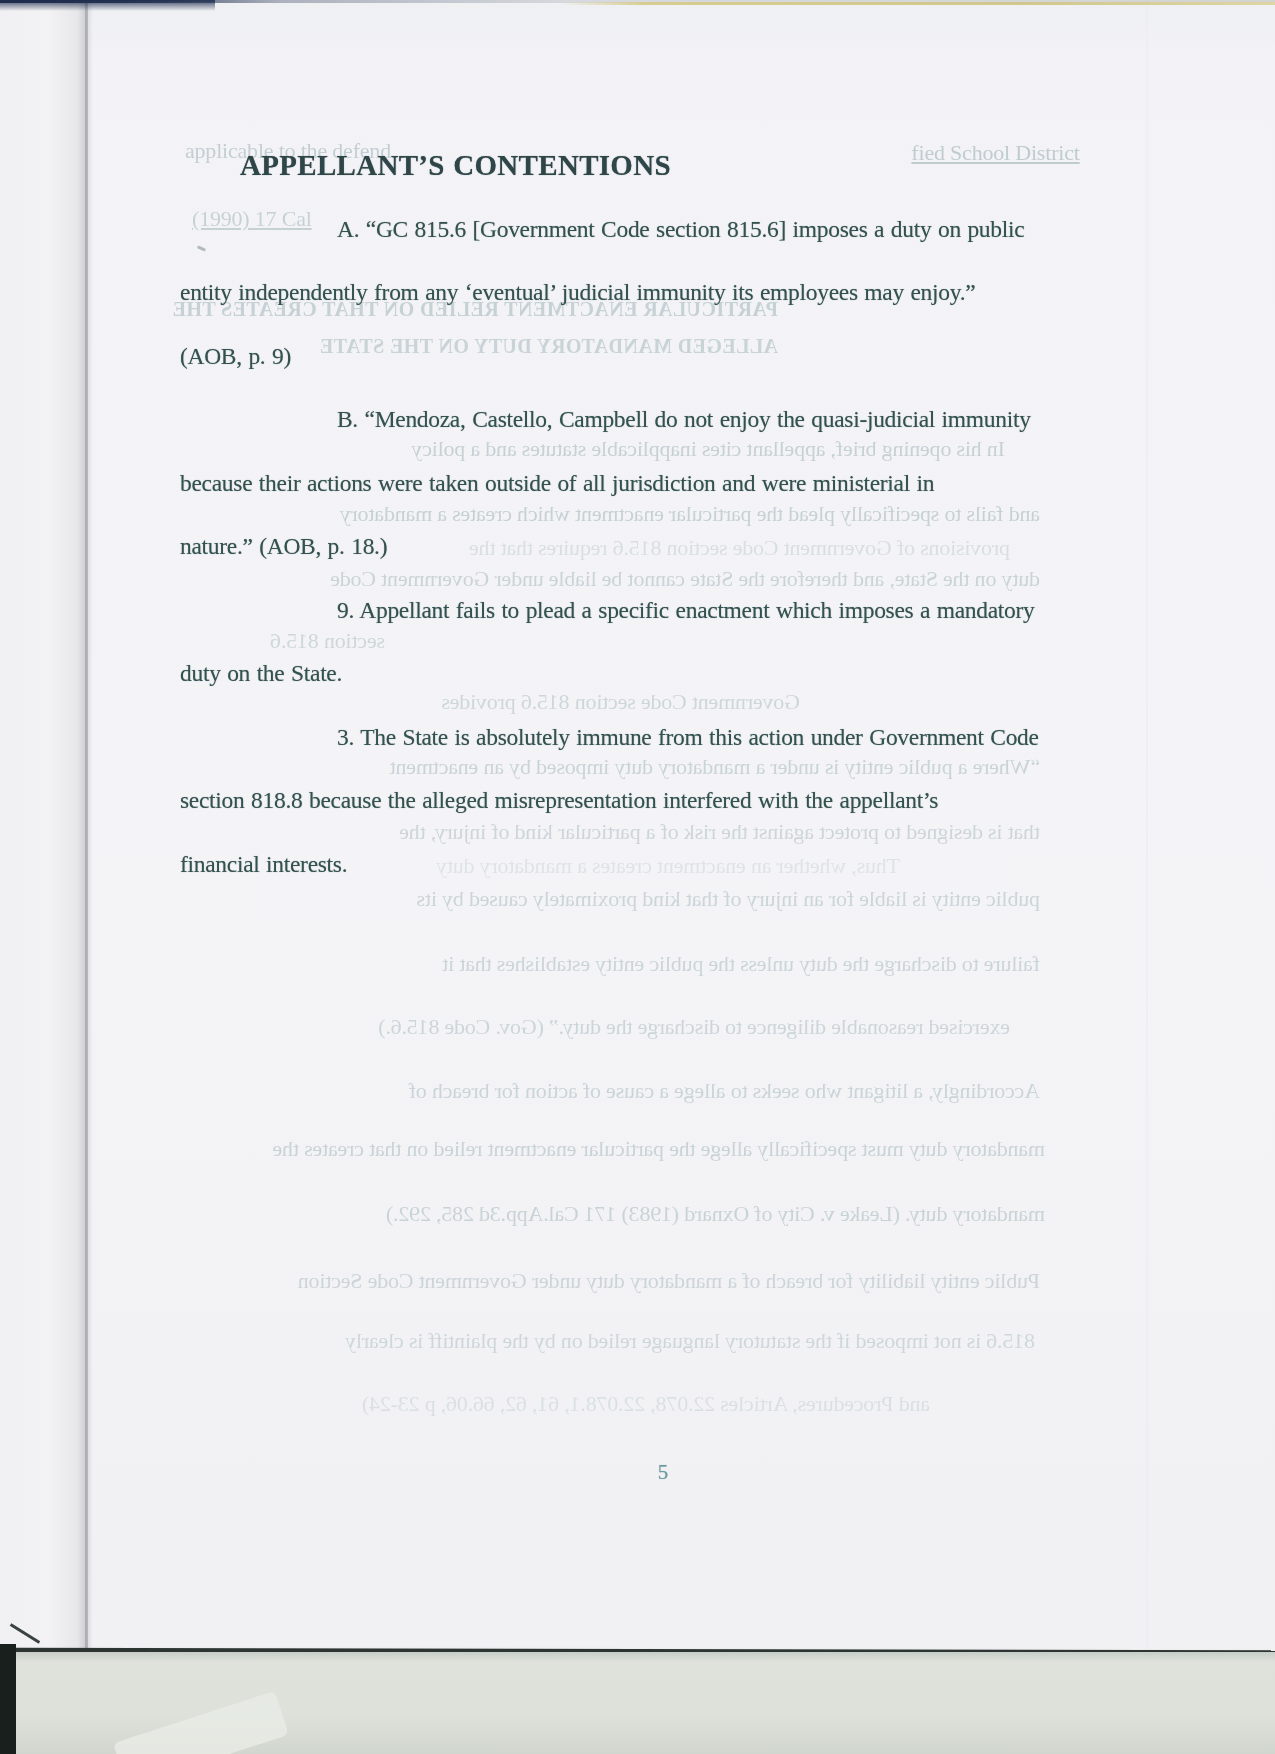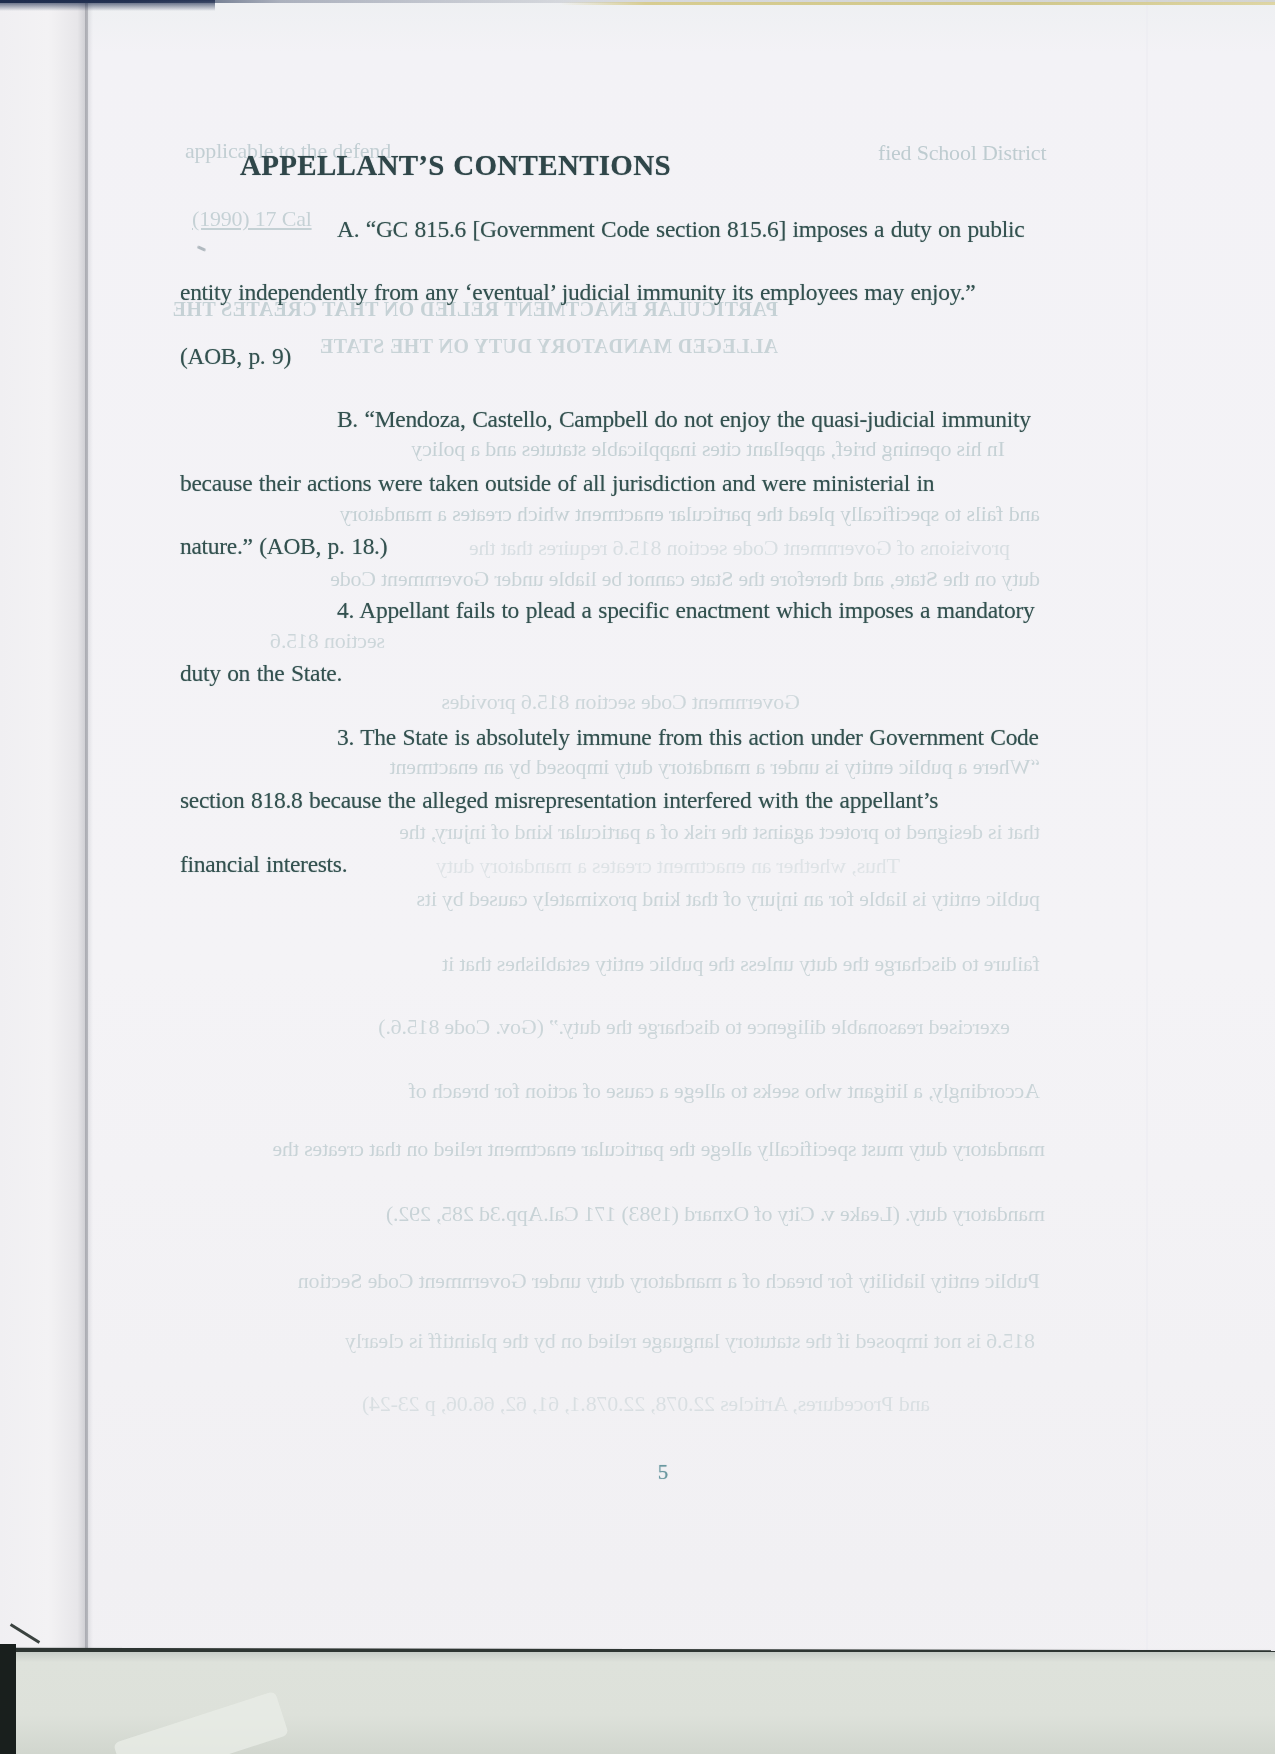--- a/index.html
+++ b/index.html
@@ -39,21 +39,21 @@
   .para{margin:0;text-indent:157px;white-space:pre;}
   .heading{margin:0;font-weight:bold;font-size:29px;letter-spacing:.3px;text-align:left;
     position:relative;left:60px;color:#2f4649;text-shadow:0 0 1px rgba(35,60,64,.55);}
   .page-number{position:absolute;left:648px;top:1460px;width:30px;text-align:center;
     font-size:21px;color:#6a98a0;text-shadow:0 0 1px rgba(106,152,160,.6);}
   
   .bleed{position:absolute;font-size:22px;color:#5d868b;opacity:.30;filter:blur(.7px);
     letter-spacing:-.2px;white-space:pre;line-height:28px;}
   .bleed.mirrored{transform:scaleX(-1);}
   .bleed.bold{font-weight:bold;letter-spacing:.4px;}
-  .bleed.underline{}
+  .bleed.underline{text-decoration:underline;text-align:center;}
 </style>
 </head>
 <body>
 
 <div class="scan">
 
   <div class="left-strip"></div>
   <div class="fold"></div>
   <div class="crease-right"></div>
 
@@ -84,21 +84,21 @@
     </div>
 
   <div class="content">
     <h1 class="heading">APPELLANT’S CONTENTIONS</h1>
     <p class="para">A. “GC 815.6 [Government Code section 815.6] imposes a duty on public
 entity independently from any ‘eventual’ judicial immunity its employees may enjoy.”
 (AOB, p. 9)</p>
     <p class="para">B. “Mendoza, Castello, Campbell do not enjoy the quasi-judicial immunity
 because their actions were taken outside of all jurisdiction and were ministerial in
 nature.” (AOB, p. 18.)</p>
-    <p class="para">4. Appellant fails to plead a specific enactment which imposes a mandatory
+    <p class="para">9. Appellant fails to plead a specific enactment which imposes a mandatory
 duty on the State.</p>
     <p class="para">3. The State is absolutely immune from this action under Government Code
 section 818.8 because the alleged misrepresentation interfered with the appellant’s
 financial interests.</p>
   </div>
 
   <div class="page-number">5</div>
 
   <div class="pencil-mark"></div>
 

